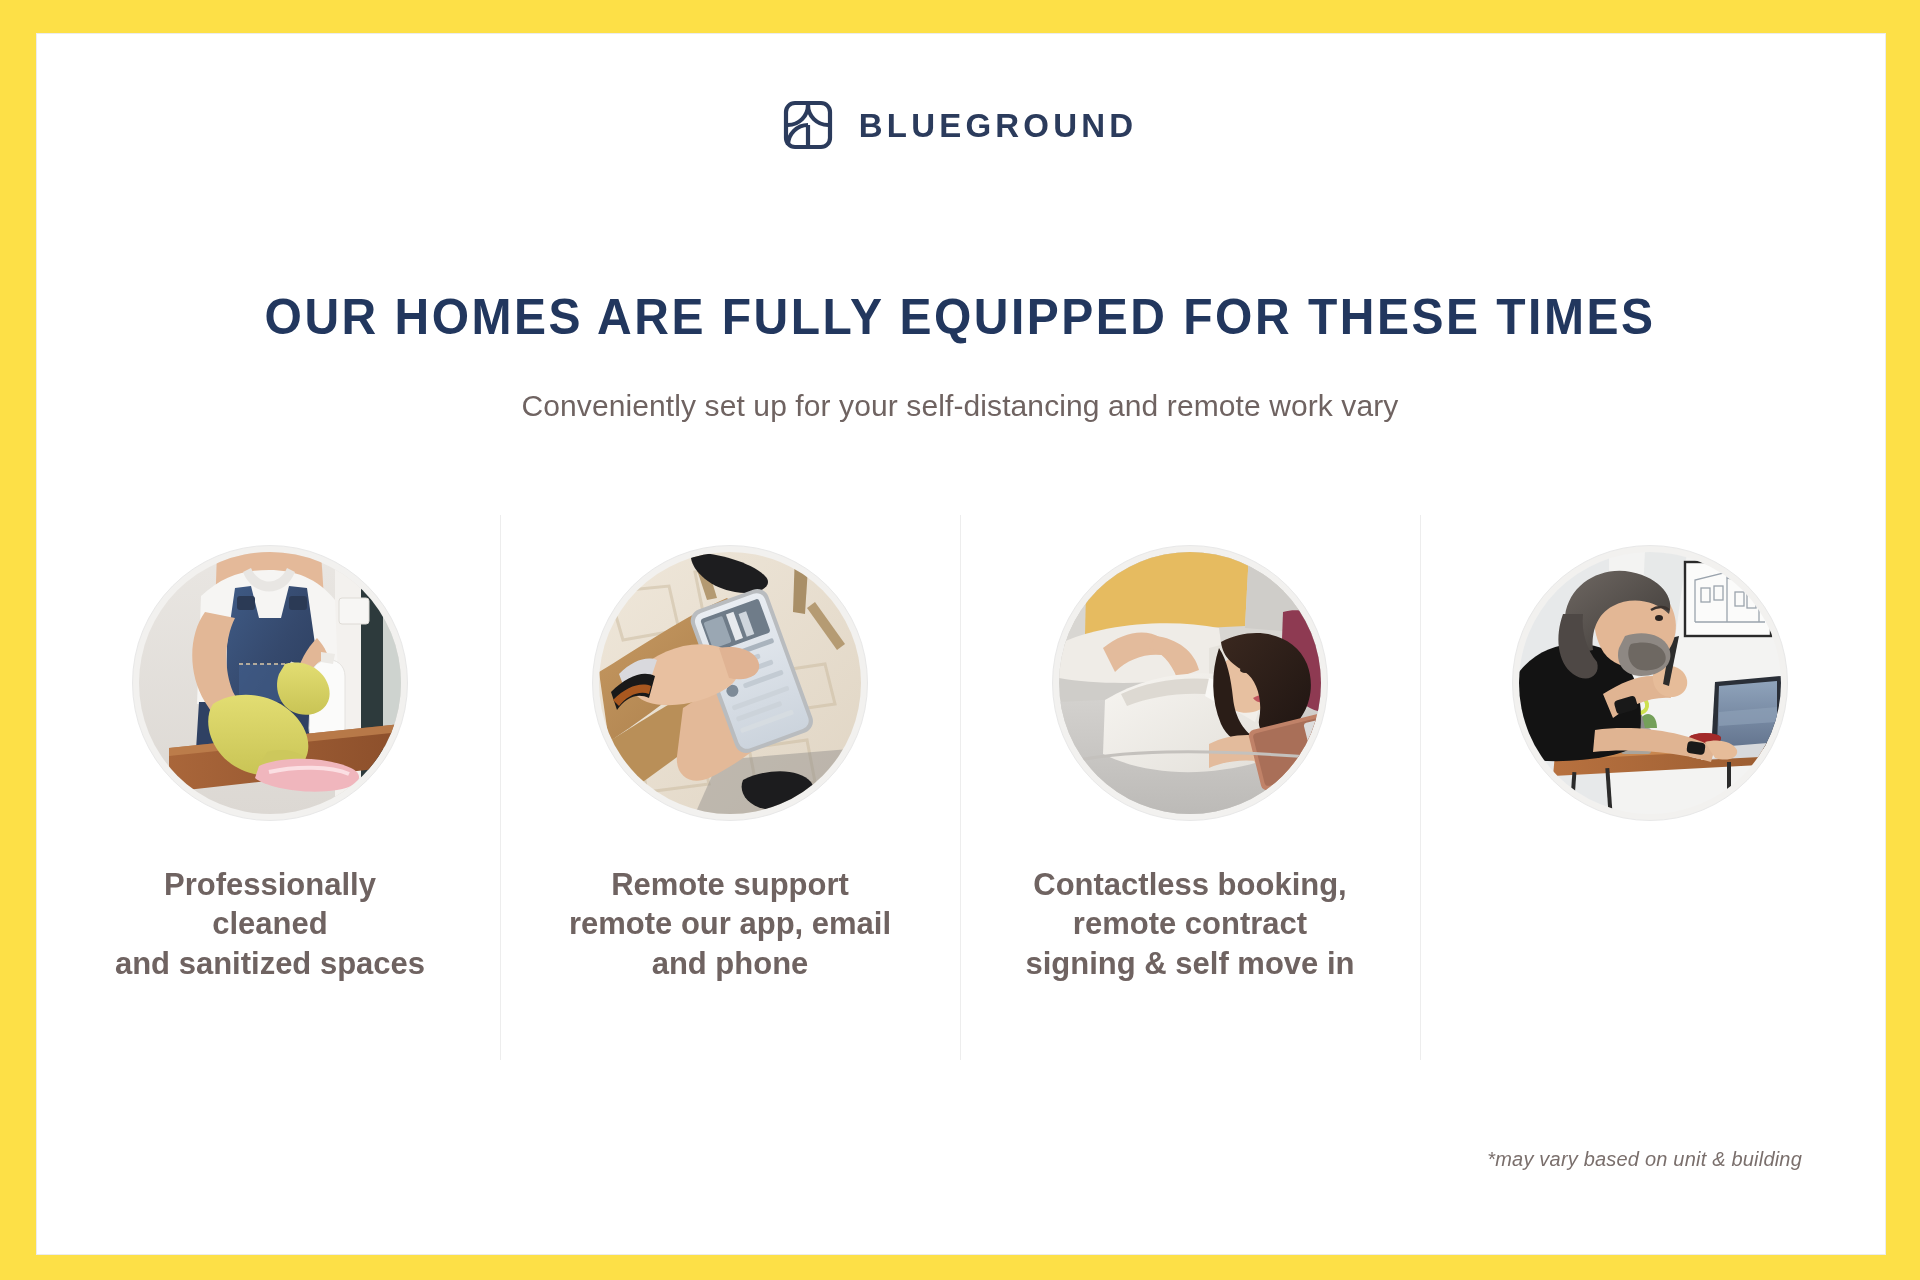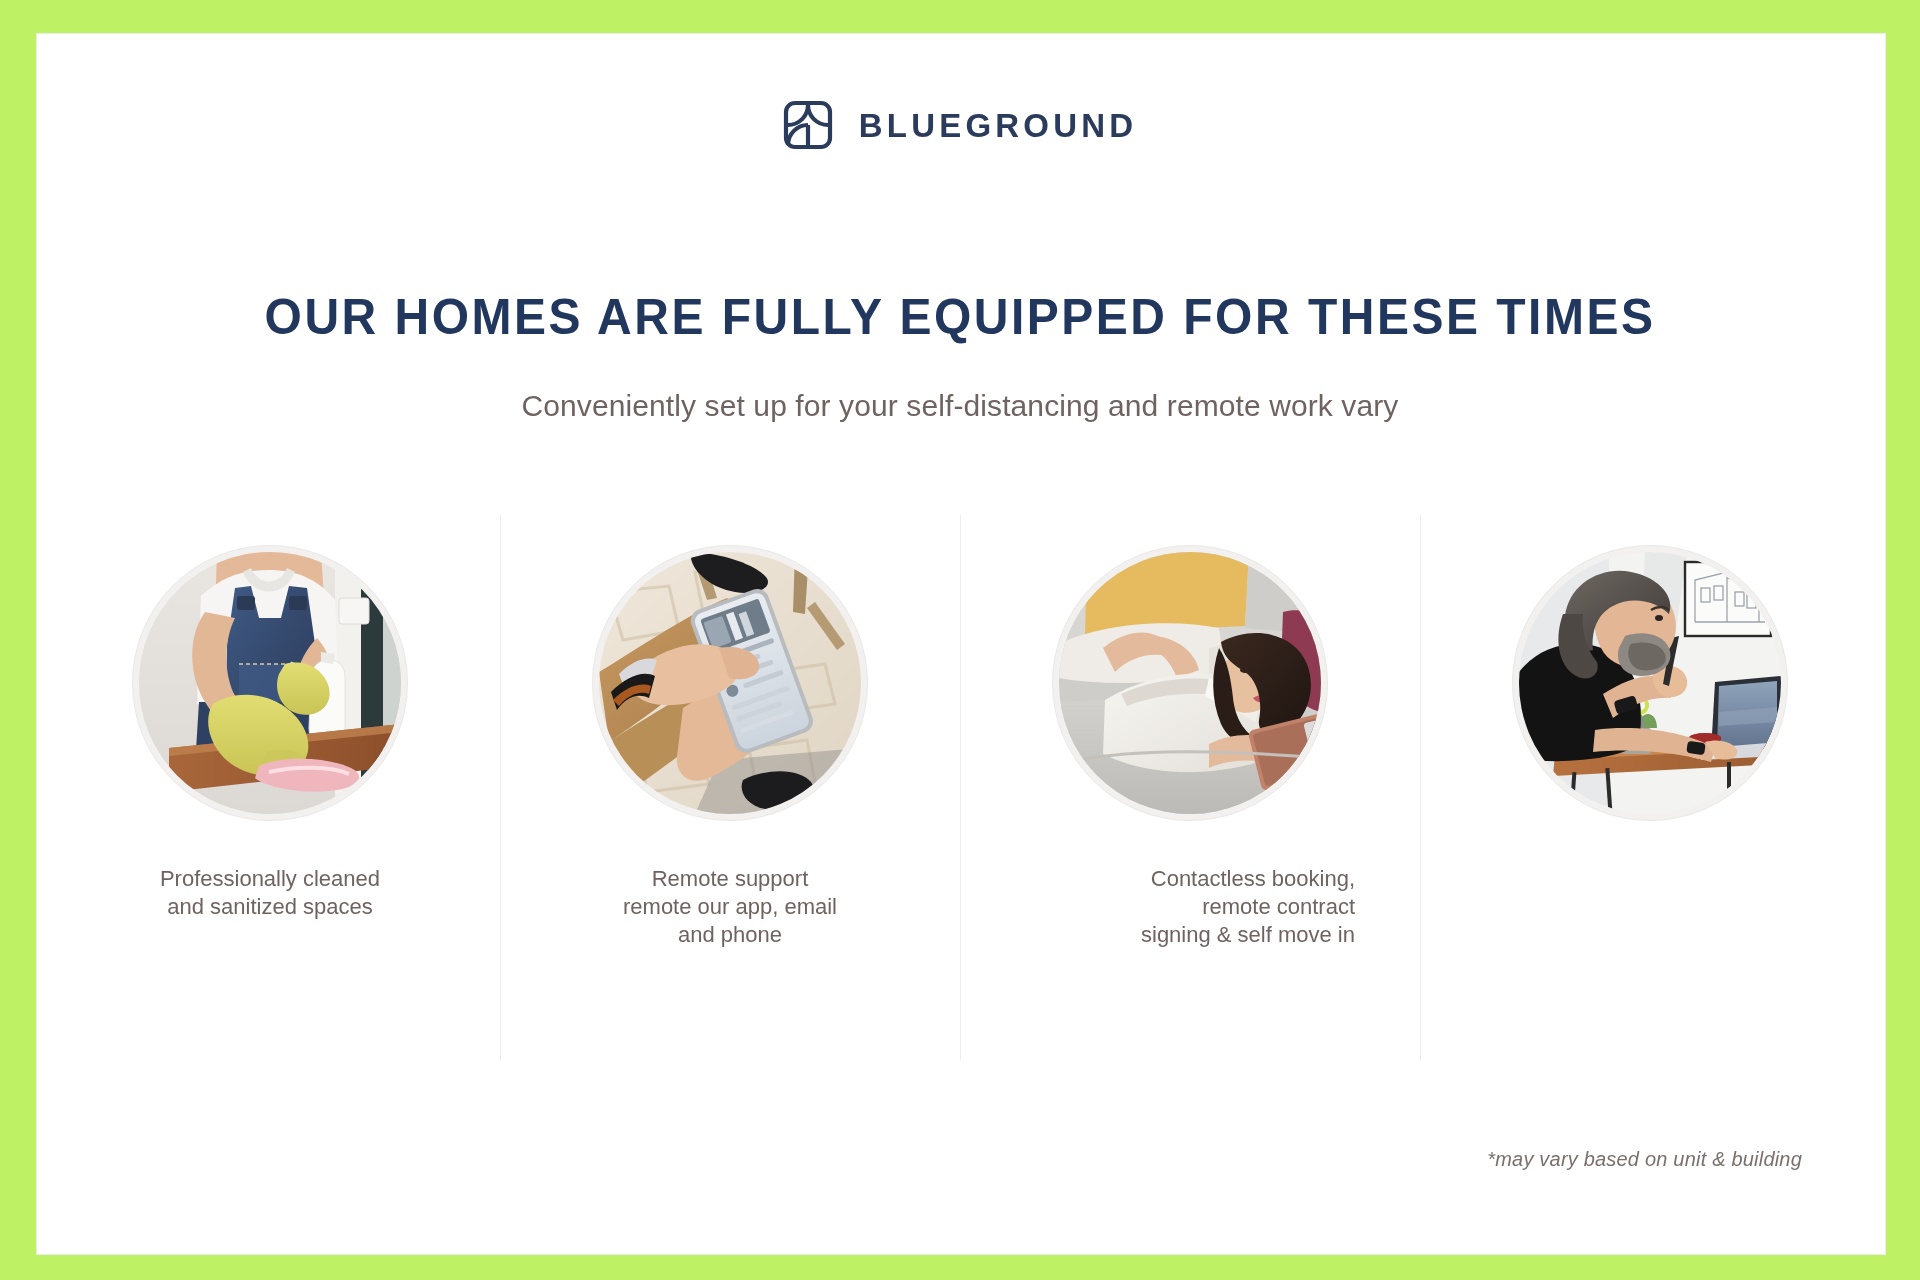--- a/index.html
+++ b/index.html
@@ -14,21 +14,21 @@
     -webkit-font-smoothing: antialiased;
     overflow: hidden;
   }
 
   
   .page {
     position: absolute;
     left: 0; top: 0;
     width: 1920px;
     height: 1280px;
-    background: #bef264;
+    background: #fde047;
   }
   .frame {
     position: absolute;
     left: 36px;
     top: 33px;
     width: 1850px;
     height: 1222px;
     border: 1px solid #ececec;
     box-sizing: border-box;
     background: #ffffff;
@@ -133,24 +133,24 @@
     width: 262px; height: 262px;
     border-radius: 50%;
     overflow: hidden;
   }
   .photo-inner svg { display:block; width:262px; height:262px; }
 
   .caption {
     margin-top: 44px;
     width: 330px;
     text-align: center;
-    font-size: 22px;
+    font-size: 31px;
     line-height: 1.27;
     color: #6f6361;
-    font-weight: normal;
+    font-weight: bold;
   }
 
   
   .footnote {
     position: absolute;
     right: 118px;
     top: 1148px;
     font-size: 20px;
     font-style: italic;
     color: #7a6f6c;
@@ -383,21 +383,21 @@
             <g transform="rotate(-14 222 206)">
               <rect x="196" y="172" width="78" height="62" rx="6" fill="#c08268"></rect>
               <rect x="200" y="176" width="70" height="54" rx="4" fill="#a96f58"></rect>
               <rect x="252" y="178" width="18" height="50" rx="3" fill="#dcdcdc"></rect>
             </g>
 
             <path d="M0 212 C 60 198, 140 196, 262 206" stroke="#c4c1bd" stroke-width="3" fill="none"></path>
           </svg>
         </div>
       </div>
-      <p class="caption" style="white-space: pre-line; text-align: right;">Contactless booking,
+      <p class="caption" style="white-space: pre-line;">Contactless booking,
 remote contract
 signing &amp; self move in</p>
     </div>
 
     <div class="feature-col">
       <div class="photo">
         <div class="photo-inner">
           <svg viewBox="0 0 262 262" xmlns="http://www.w3.org/2000/svg">
             <defs>
               <linearGradient id="desk" x1="0" y1="0" x2="1" y2="0">

